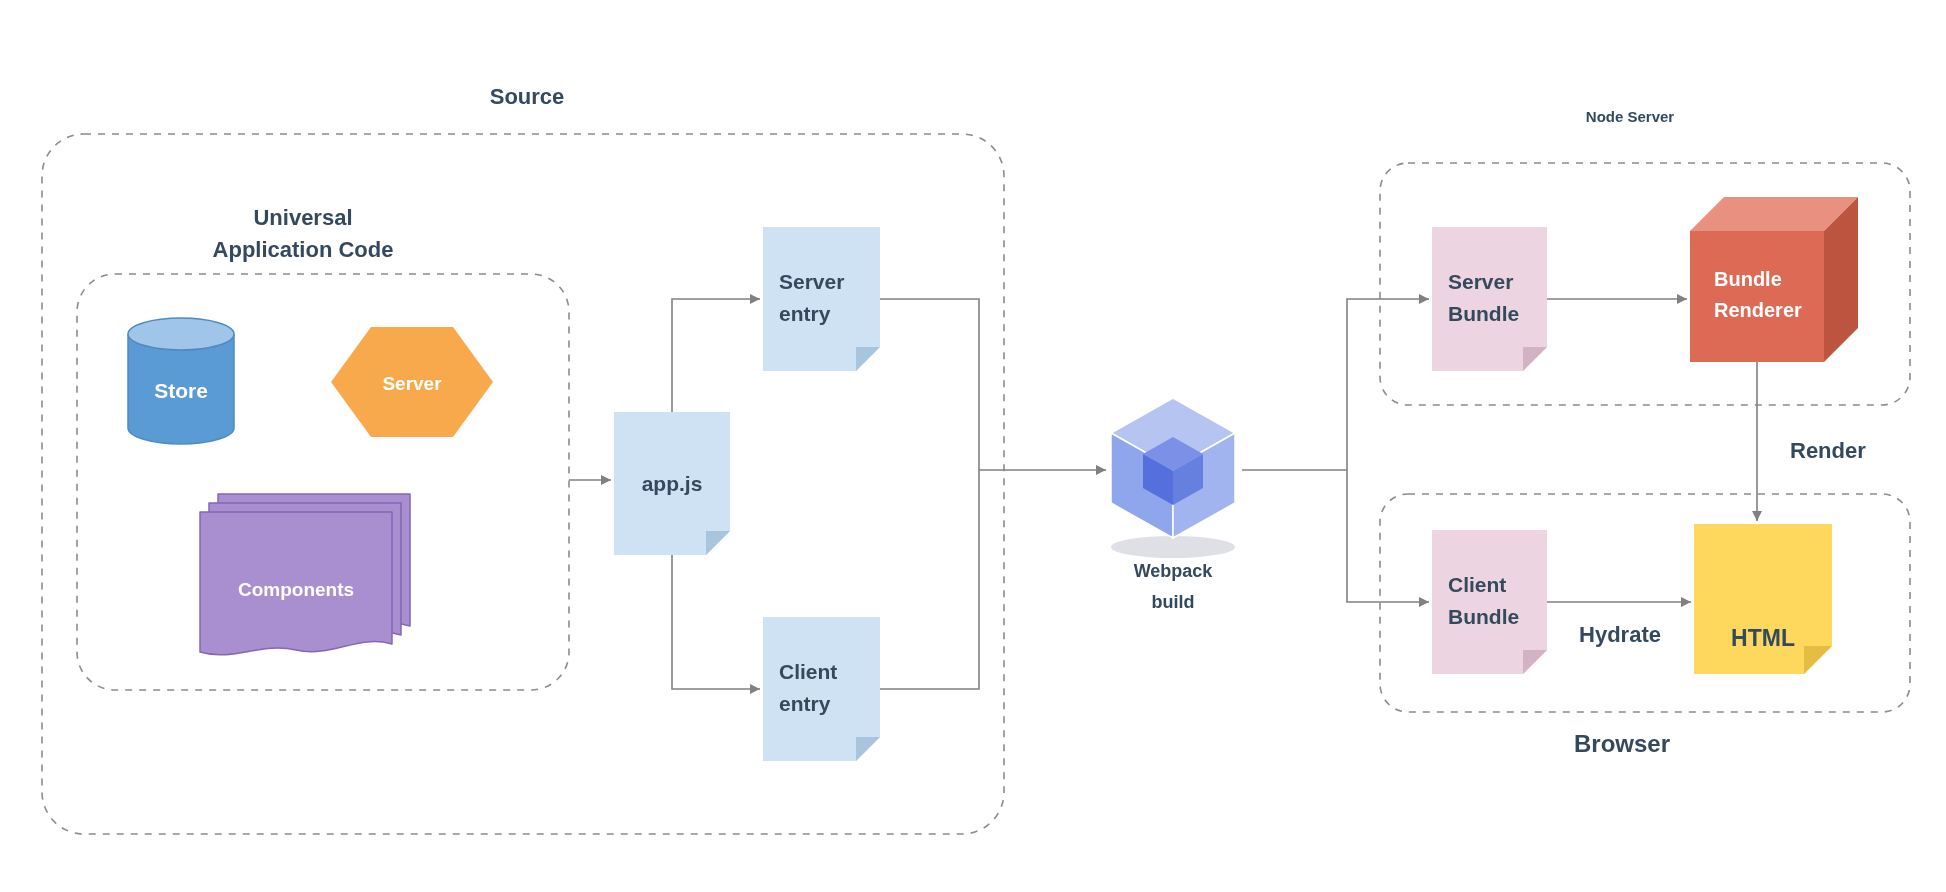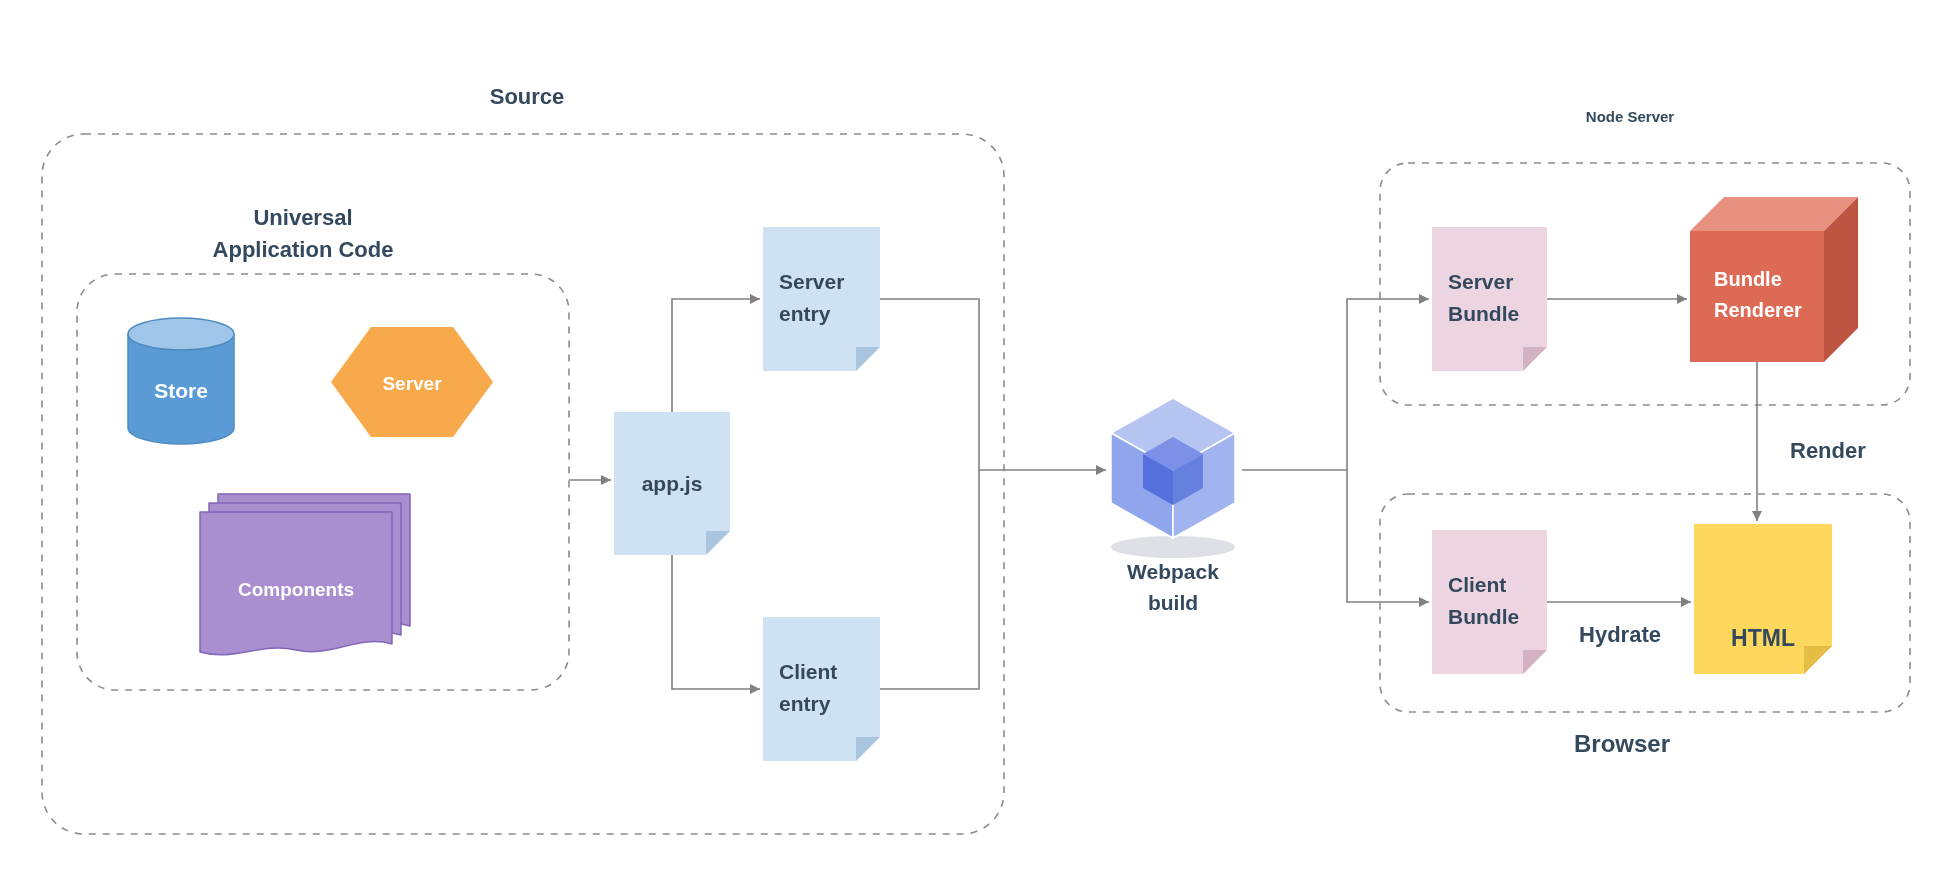--- a/index.html
+++ b/index.html
@@ -124,21 +124,21 @@
   <div class="lbl two" style="left:779px;top:266px;font-size:21px;">
     <div>Server</div>
     <div>entry</div>
   </div>
 
   <div class="lbl two" style="left:779px;top:656px;font-size:21px;">
     <div>Client</div>
     <div>entry</div>
   </div>
 
-  <div class="lbl ctr" style="left:1173px;top:556px;font-size:21px;line-height:31px;">
+  <div class="lbl ctr" style="left:1173px;top:556px;font-size:18px;line-height:31px;">
     <div>Webpack</div>
     <div>build</div>
   </div>
 
   <div class="lbl ctr" style="left:1630px;top:106px;font-size:15px;">Node Server</div>
 
   <div class="lbl two" style="left:1448px;top:266px;font-size:21px;">
     <div>Server</div>
     <div>Bundle</div>
   </div>

